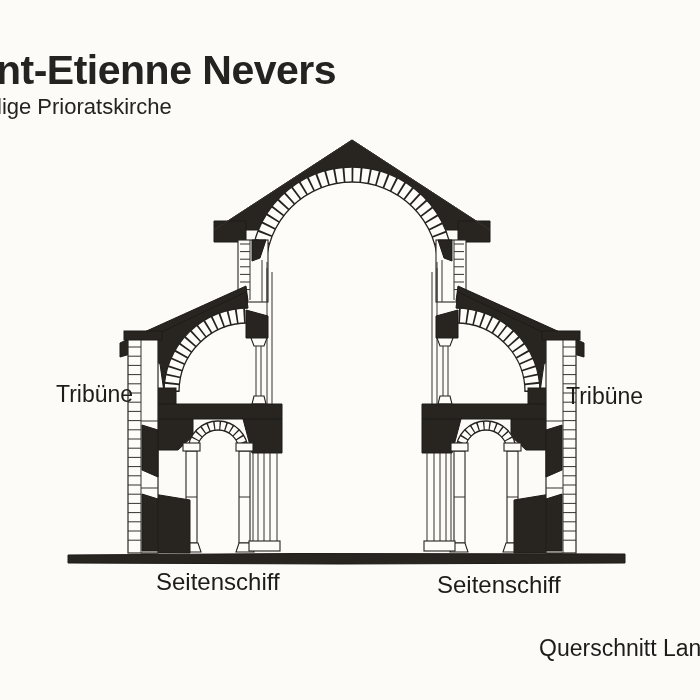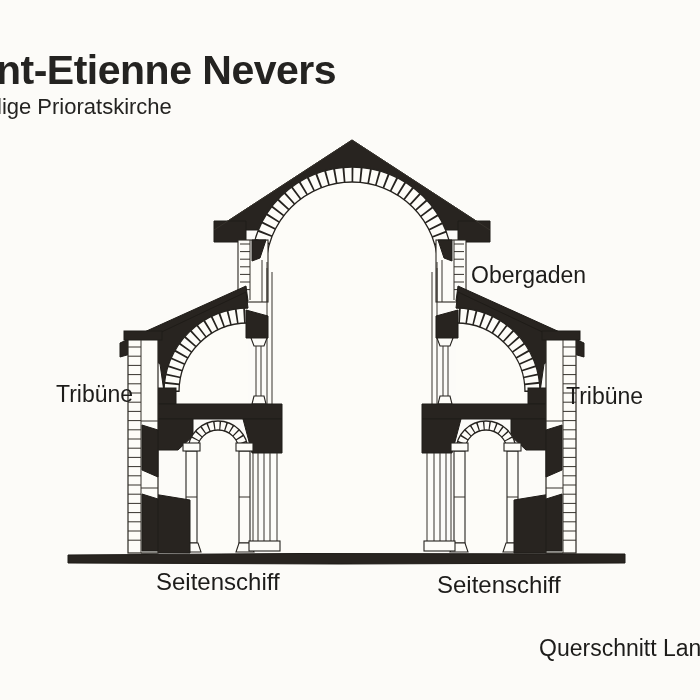--- a/index.html
+++ b/index.html
@@ -122,19 +122,18 @@
     </g>
 
     <use href="#side" transform="matrix(-1,0,0,1,704,0)"></use>
 
     <path class="dark" d="M68,555 L300,553.5 L625,554 L625,563 L340,564 L68,563 Z"></path>
   </svg>
 
   <div class="title">nt-Etienne Nevers</div>
   <div class="subtitle">lige Prioratskirche</div>
 
-  <div class="lbl" style="left:471px;top:263px;">Obergaden</div>
   <div class="lbl" style="left:56px;top:382px;">Tribüne</div>
   <div class="lbl" style="left:566px;top:384px;">Tribüne</div>
   <div class="lbl" style="left:156px;top:569px;font-size:24px;">Seitenschiff</div>
   <div class="lbl" style="left:437px;top:572px;font-size:24px;">Seitenschiff</div>
   <div class="caption">Querschnitt Lang</div>
 </div>
 
 </body></html>

